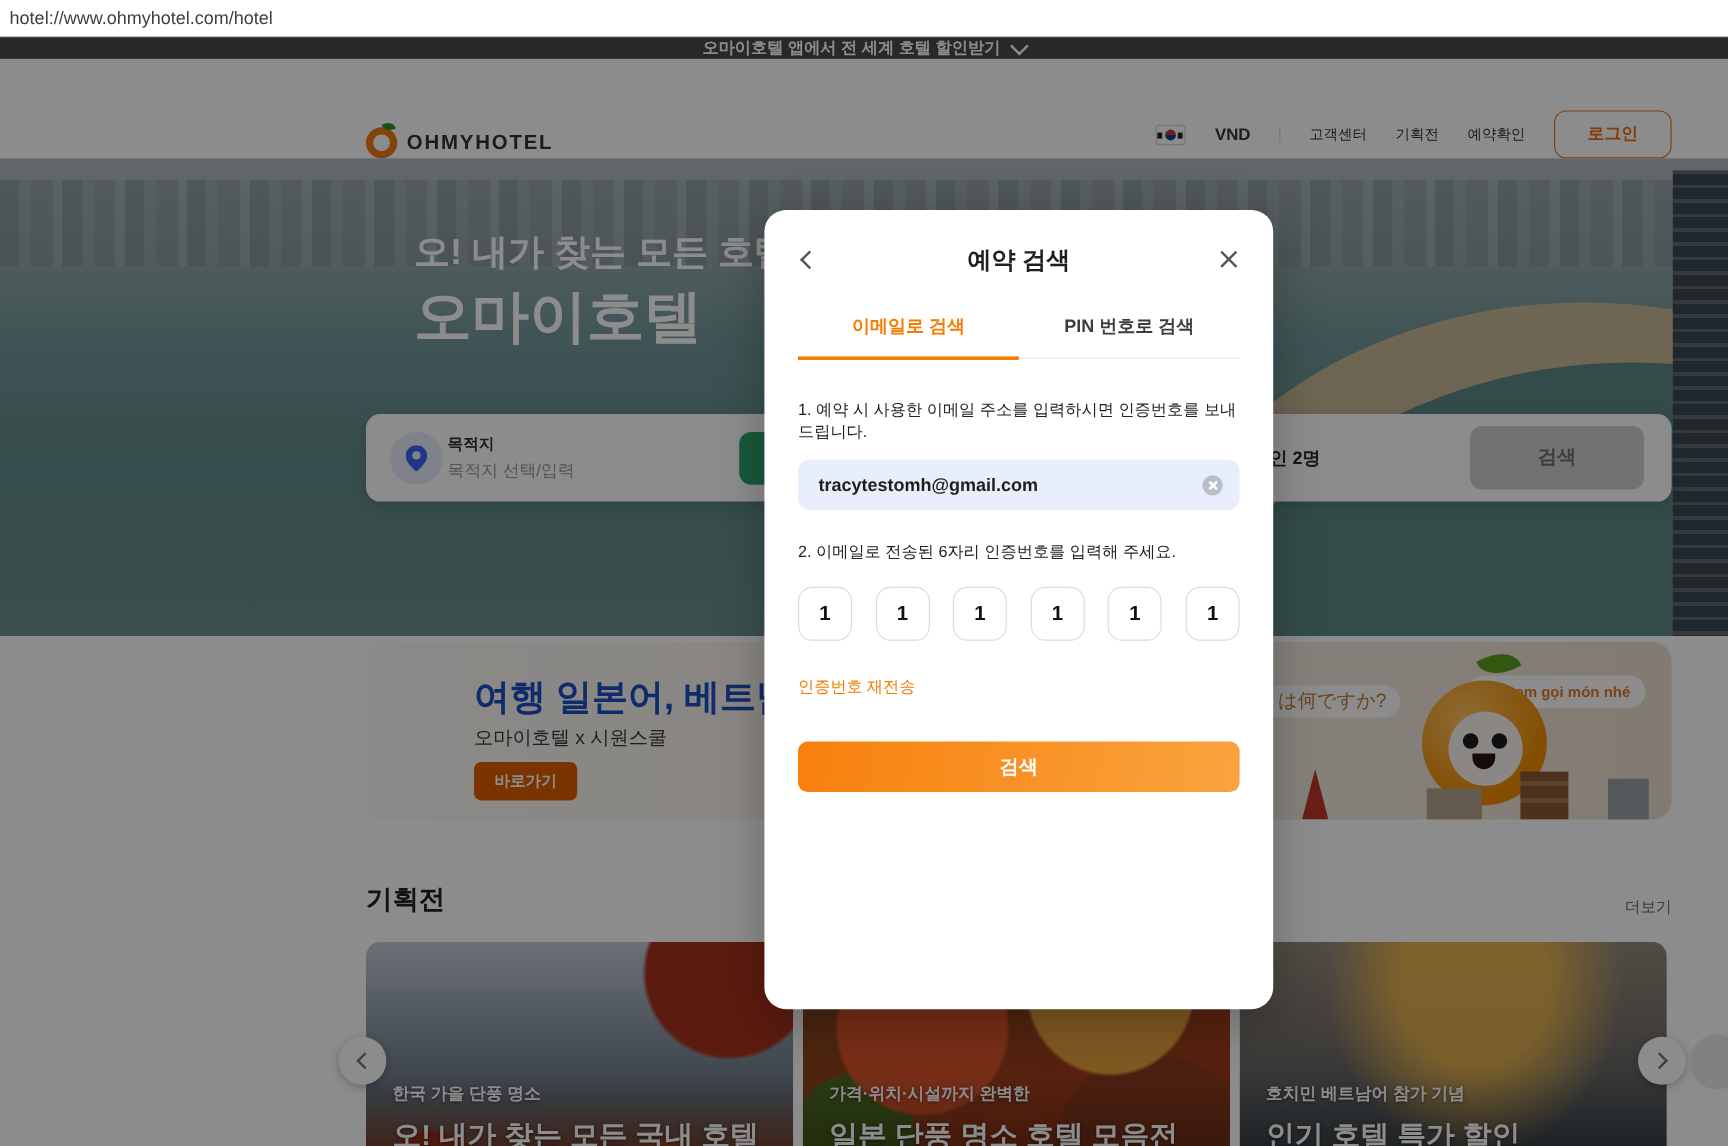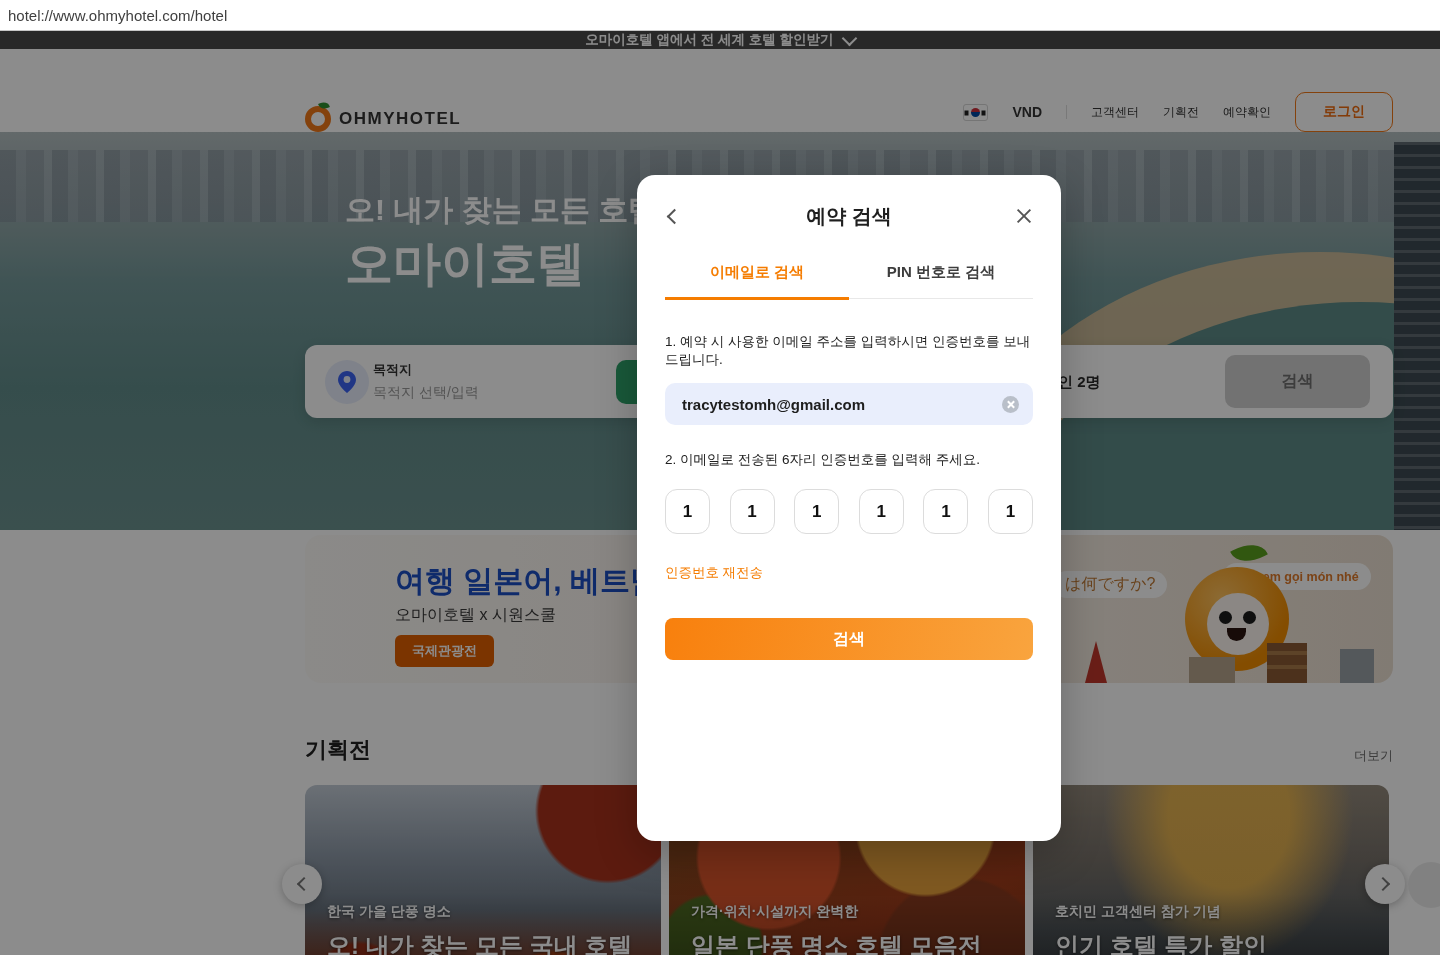--- a/index.html
+++ b/index.html
@@ -232,21 +232,21 @@
       </div>
       <span class="date-icon"></span>
       <span class="guests-text">인 2명</span>
       <button class="hero-search-btn">검색</button>
     </div>
   </div>
 
   <div class="promo-card">
     <div class="promo-title">여행 일본어, 베트남어</div>
     <div class="promo-sub">오마이호텔 x 시원스쿨</div>
-    <button class="promo-cta">국제관광전</button>
+    <button class="promo-cta">바로가기</button>
     <div class="bubble left">は何ですか?</div>
     <div class="bubble right">Cho em gọi món nhé</div>
     <div class="mascot-body"></div>
     <div class="mascot-face"></div>
     <div class="mascot-eye l"></div>
     <div class="mascot-eye r"></div>
     <div class="mascot-mouth"></div>
     <div class="mascot-leaf"></div>
     <div class="lm lm-tower"></div>
     <div class="lm lm-bldg"></div>
@@ -270,21 +270,21 @@
     <div class="deal-card card-img-2">
       <div class="card-shade"></div>
       <div class="card-text">
         <div class="card-tag">가격·위치·시설까지 완벽한</div>
         <div class="card-title">일본 단풍 명소 호텔 모음전</div>
       </div>
     </div>
     <div class="deal-card card-img-3">
       <div class="card-shade"></div>
       <div class="card-text">
-        <div class="card-tag">호치민 고객센터 참가 기념</div>
+        <div class="card-tag">호치민 베트남어 참가 기념</div>
         <div class="card-title">인기 호텔 특가 할인</div>
       </div>
     </div>
   </div>
 
   <button class="carousel-btn carousel-prev">
     <span class="car-chev prev"></span>
   </button>
   <button class="carousel-btn carousel-next">
     <span class="car-chev next"></span>

